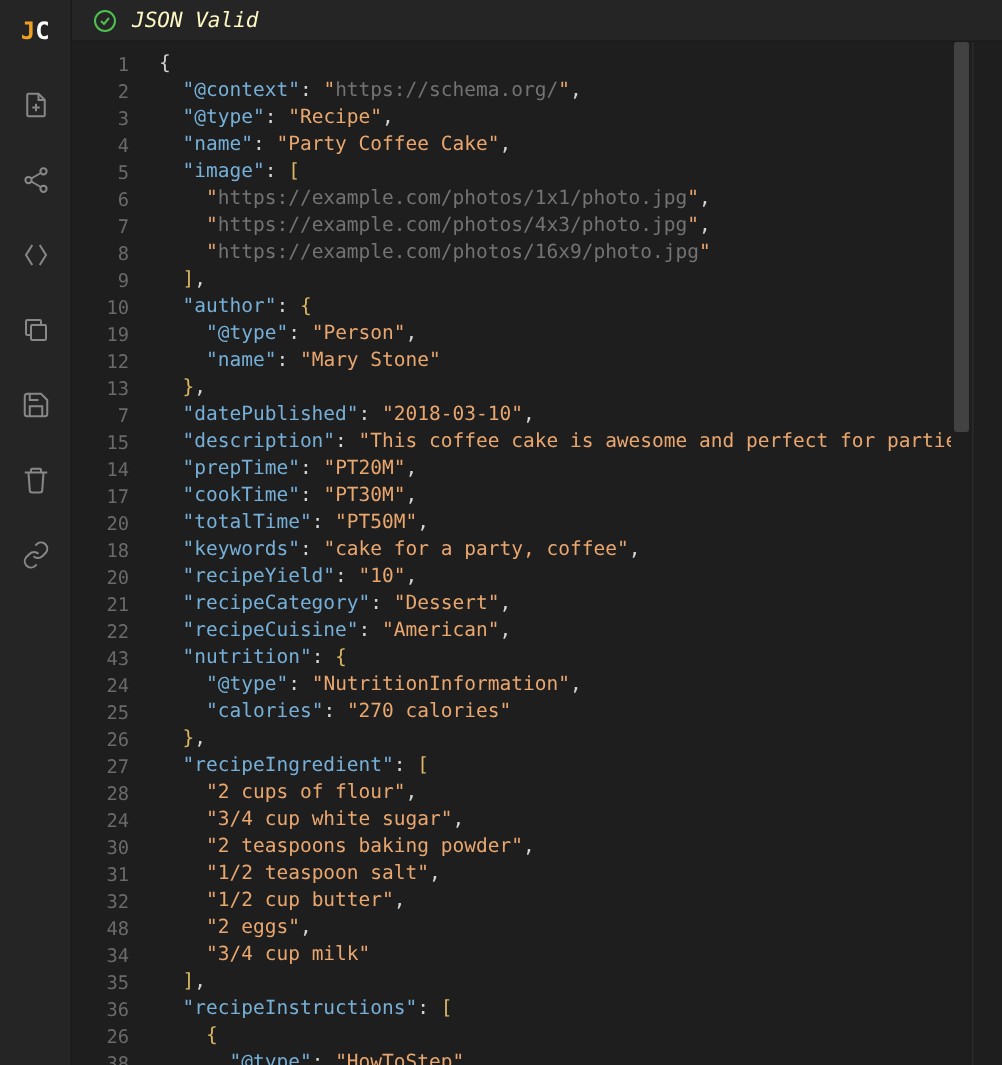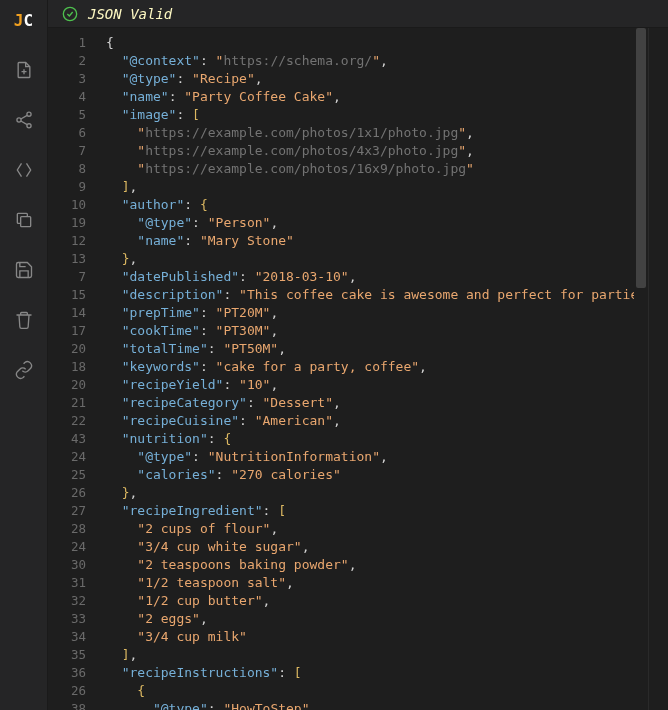--- a/index.html
+++ b/index.html
@@ -117,21 +117,21 @@
         <div class="line">43</div>
         <div class="line">24</div>
         <div class="line">25</div>
         <div class="line">26</div>
         <div class="line">27</div>
         <div class="line">28</div>
         <div class="line">24</div>
         <div class="line">30</div>
         <div class="line">31</div>
         <div class="line">32</div>
-        <div class="line">33</div>
+        <div class="line">48</div>
         <div class="line">34</div>
         <div class="line">35</div>
         <div class="line">36</div>
         <div class="line">26</div>
         <div class="line">38</div>
       </div>
     <div class="code" id="code"><span class="line"><span class="p">{</span></span><span class="line"><span class="p">  </span><span class="k">"@context"</span><span class="p">: </span><span class="s">"</span><span class="l">https://schema.org/</span><span class="s">"</span><span class="p">,</span></span><span class="line"><span class="p">  </span><span class="k">"@type"</span><span class="p">: </span><span class="s">"Recipe"</span><span class="p">,</span></span><span class="line"><span class="p">  </span><span class="k">"name"</span><span class="p">: </span><span class="s">"Party Coffee Cake"</span><span class="p">,</span></span><span class="line"><span class="p">  </span><span class="k">"image"</span><span class="p">: </span><span class="b">[</span></span><span class="line"><span class="p">    </span><span class="s">"</span><span class="l">https://example.com/photos/1x1/photo.jpg</span><span class="s">"</span><span class="p">,</span></span><span class="line"><span class="p">    </span><span class="s">"</span><span class="l">https://example.com/photos/4x3/photo.jpg</span><span class="s">"</span><span class="p">,</span></span><span class="line"><span class="p">    </span><span class="s">"</span><span class="l">https://example.com/photos/16x9/photo.jpg</span><span class="s">"</span></span><span class="line"><span class="p">  </span><span class="b">]</span><span class="p">,</span></span><span class="line"><span class="p">  </span><span class="k">"author"</span><span class="p">: </span><span class="b">{</span></span><span class="line"><span class="p">    </span><span class="k">"@type"</span><span class="p">: </span><span class="s">"Person"</span><span class="p">,</span></span><span class="line"><span class="p">    </span><span class="k">"name"</span><span class="p">: </span><span class="s">"Mary Stone"</span></span><span class="line"><span class="p">  </span><span class="b">}</span><span class="p">,</span></span><span class="line"><span class="p">  </span><span class="k">"datePublished"</span><span class="p">: </span><span class="s">"2018-03-10"</span><span class="p">,</span></span><span class="line"><span class="p">  </span><span class="k">"description"</span><span class="p">: </span><span class="s">"This coffee cake is awesome and perfect for parties."</span></span><span class="line"><span class="p">  </span><span class="k">"prepTime"</span><span class="p">: </span><span class="s">"PT20M"</span><span class="p">,</span></span><span class="line"><span class="p">  </span><span class="k">"cookTime"</span><span class="p">: </span><span class="s">"PT30M"</span><span class="p">,</span></span><span class="line"><span class="p">  </span><span class="k">"totalTime"</span><span class="p">: </span><span class="s">"PT50M"</span><span class="p">,</span></span><span class="line"><span class="p">  </span><span class="k">"keywords"</span><span class="p">: </span><span class="s">"cake for a party, coffee"</span><span class="p">,</span></span><span class="line"><span class="p">  </span><span class="k">"recipeYield"</span><span class="p">: </span><span class="s">"10"</span><span class="p">,</span></span><span class="line"><span class="p">  </span><span class="k">"recipeCategory"</span><span class="p">: </span><span class="s">"Dessert"</span><span class="p">,</span></span><span class="line"><span class="p">  </span><span class="k">"recipeCuisine"</span><span class="p">: </span><span class="s">"American"</span><span class="p">,</span></span><span class="line"><span class="p">  </span><span class="k">"nutrition"</span><span class="p">: </span><span class="b">{</span></span><span class="line"><span class="p">    </span><span class="k">"@type"</span><span class="p">: </span><span class="s">"NutritionInformation"</span><span class="p">,</span></span><span class="line"><span class="p">    </span><span class="k">"calories"</span><span class="p">: </span><span class="s">"270 calories"</span></span><span class="line"><span class="p">  </span><span class="b">}</span><span class="p">,</span></span><span class="line"><span class="p">  </span><span class="k">"recipeIngredient"</span><span class="p">: </span><span class="b">[</span></span><span class="line"><span class="p">    </span><span class="s">"2 cups of flour"</span><span class="p">,</span></span><span class="line"><span class="p">    </span><span class="s">"3/4 cup white sugar"</span><span class="p">,</span></span><span class="line"><span class="p">    </span><span class="s">"2 teaspoons baking powder"</span><span class="p">,</span></span><span class="line"><span class="p">    </span><span class="s">"1/2 teaspoon salt"</span><span class="p">,</span></span><span class="line"><span class="p">    </span><span class="s">"1/2 cup butter"</span><span class="p">,</span></span><span class="line"><span class="p">    </span><span class="s">"2 eggs"</span><span class="p">,</span></span><span class="line"><span class="p">    </span><span class="s">"3/4 cup milk"</span></span><span class="line"><span class="p">  </span><span class="b">]</span><span class="p">,</span></span><span class="line"><span class="p">  </span><span class="k">"recipeInstructions"</span><span class="p">: </span><span class="b">[</span></span><span class="line"><span class="p">    </span><span class="b">{</span></span><span class="line"><span class="p">      </span><span class="k">"@type"</span><span class="p">: </span><span class="s">"HowToStep"</span><span class="p">,</span></span></div>
     <div class="scrollbar">
       <div class="scrollbar-thumb"></div>
     </div>

